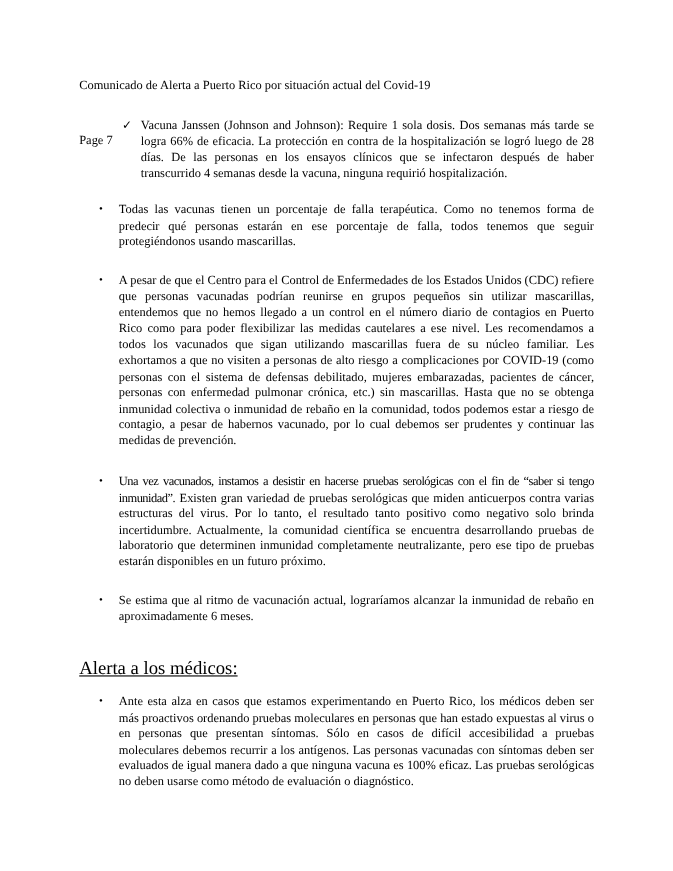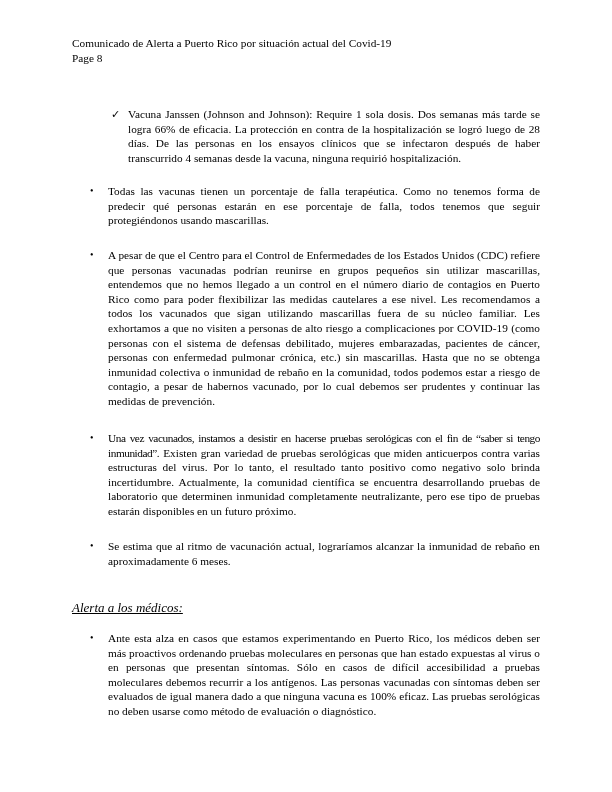--- a/index.html
+++ b/index.html
@@ -2,39 +2,39 @@
 <html><head>
   <meta charset="utf-8">
   <style>
     html, body { margin: 0; padding: 0; background: #ffffff; }
     body {
       width: 612px; height: 792px; position: relative; overflow: hidden;
       font-family: "Liberation Serif", "DejaVu Serif", serif;
       color: #000; font-size: 11.3px; line-height: 14.6px;
     }
     .header { position: absolute; left: 72px; top: 36px; font-size: 11.3px; line-height: 15px; }
-    .header div { white-space: nowrap; }
+    .header div { white-space: nowrap; margin-top: 35px; }
     .item { position: absolute; text-align: justify; }
     .item .marker { position: absolute; top: 0; }
     .check { left: 128px; width: 412px; }
     .check .marker { left: -17px; font-size: 11px; }
     .bullet { left: 108px; width: 432px; }
     .bullet .marker { left: -18px; font-size: 10px; }
     .condensed { font-family: "Liberation Serif", serif; letter-spacing: -0.45px; font-stretch: condensed; }
     .section-title {
       position: absolute; left: 72px; top: 601px;
-      font-size: 13px; text-decoration: underline; white-space: nowrap; font-style: italic;
+      font-size: 17px; text-decoration: underline; white-space: nowrap;
     }
   </style>
 </head>
 <body>
 
 <div class="header">
   <div>Comunicado de Alerta a Puerto Rico por situación actual del Covid-19</div>
-  <div>Page 8</div>
+  <div>Page 7</div>
 </div>
 
 <div class="item check" style="top:107px;">
   <span class="marker">✓</span>
   <span>Vacuna Janssen (Johnson and Johnson): Require 1 sola dosis. Dos semanas más tarde se logra 66% de eficacia. La protección en contra de la hospitalización se logró luego de 28 días. De las personas en los ensayos clínicos que se infectaron después de haber transcurrido 4 semanas desde la vacuna, ninguna requirió hospitalización.</span>
 </div>
 
 <div class="item bullet" style="top:184px;">
   <span class="marker">•</span>
   <span>Todas las vacunas tienen un porcentaje de falla terapéutica. Como no tenemos forma de predecir qué personas estarán en ese porcentaje de falla, todos tenemos que seguir protegiéndonos usando mascarillas.</span>

